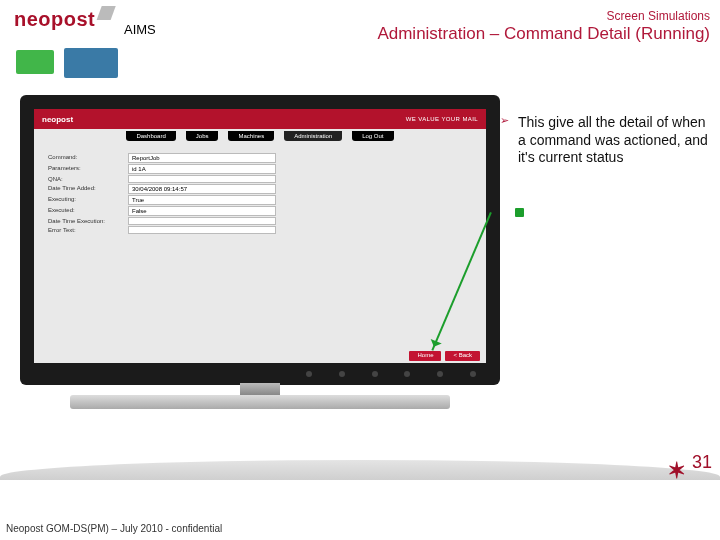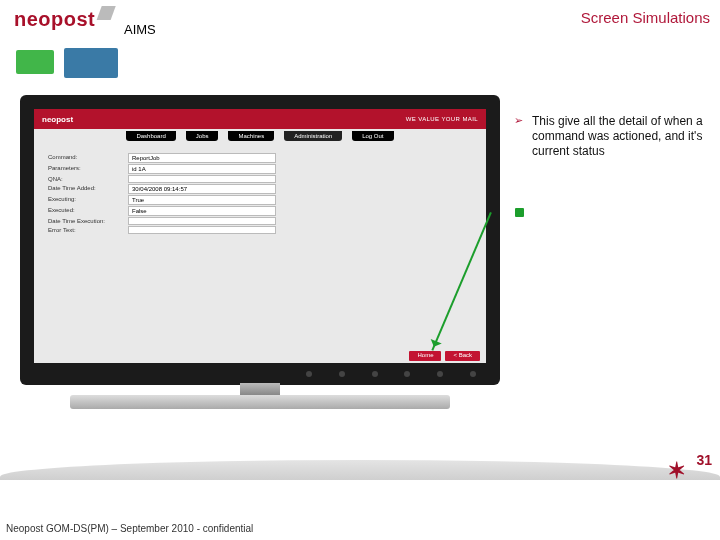--- a/index.html
+++ b/index.html
@@ -3,21 +3,21 @@
 <meta charset="utf-8">
 <style>
   * { box-sizing: border-box; margin: 0; padding: 0; }
   body { width: 720px; height: 540px; font-family: Verdana, Arial, sans-serif; background: #fff; position: relative; overflow: hidden; }
 
   
   .slide-header { position: absolute; top: 6px; left: 10px; right: 10px; height: 44px; }
   .logo-neopost { position: absolute; left: 4px; top: 2px; color: #a8102a; font-size: 20px; font-weight: bold; letter-spacing: 0.5px; }
   .logo-neopost .tail { display: inline-block; width: 14px; height: 14px; background: #bbb; transform: skewX(-20deg) translateY(-6px); margin-left: 2px; }
   .aims { position: absolute; left: 114px; top: 16px; font-size: 13px; color: #000; }
-  .title-small { position: absolute; right: 0; top: 3px; font-size: 15px; color: #b0183a; }
+  .title-small { position: absolute; right: 0; top: 3px; font-size: 12px; color: #b0183a; }
   .title-main { position: absolute; right: 0; top: 18px; font-size: 17px; color: #b0183a; }
 
   
   .mini-blocks { position: absolute; left: 16px; top: 42px; width: 110px; height: 44px; }
   .mb { position: absolute; border-radius: 2px; }
   .mb1 { left: 0; top: 8px; width: 38px; height: 24px; background: #41b649; }
   .mb2 { left: 48px; top: 6px; width: 54px; height: 30px; background: #3a7aa6; }
 
   
   .monitor { position: absolute; left: 20px; top: 95px; width: 480px; height: 320px; }
@@ -39,42 +39,43 @@
 
   .detail-grid { position: absolute; left: 12px; top: 44px; width: 230px; font-size: 6px; }
   .row { display: flex; margin-bottom: 1px; }
   .row .lbl { width: 82px; color: #333; padding: 1px 2px; }
   .row .val { flex: 1; background: #fff; border: 1px solid #bbb; padding: 1px 3px; }
 
   .bottom-bar { position: absolute; left: 0; right: 0; bottom: 0; height: 14px; display: flex; justify-content: flex-end; gap: 4px; padding: 2px 6px; }
   .btn-red { background: #c31432; color: #fff; font-size: 6px; padding: 1px 8px; border-radius: 1px; }
 
   
-  .bullets { position: absolute; left: 514px; top: 114px; right: 12px; font-size: 12px; color: #111; }
+  .bullets { position: absolute; left: 500px; top: 114px; right: 12px; font-size: 14px; color: #111; }
   .bullets li { list-style: none; position: relative; padding-left: 18px; margin-bottom: 20px; line-height: 1.25; }
   .bullets li::before { content: "➢"; position: absolute; left: 0; top: 0; color: #b0183a; font-size: 11px; }
 
   
   .green-arrow { position: absolute; left: 490px; top: 212px; width: 2px; height: 150px; background: #1c9e2c; transform-origin: top left; transform: rotate(23deg); }
   .green-arrow::after { content: ""; position: absolute; left: -5px; bottom: -2px; border: 6px solid transparent; border-top-color: #1c9e2c; }
   .green-dot { position: absolute; left: 515px; top: 208px; width: 9px; height: 9px; background: #1c9e2c; border-radius: 1px; }
 
   
   .swoosh { position: absolute; left: 0; right: 0; top: 460px; height: 20px; background: linear-gradient(#e4e4e4,#cfcfcf); border-radius: 60% 60% 0 0 / 100% 100% 0 0; }
-  .pageno { position: absolute; right: 8px; top: 452px; font-size: 14px; color: #a0102a; font-weight: bold; text-align: right; }
+  .pageno { position: absolute; right: 8px; top: 452px; font-size: 18px; color: #a0102a; font-weight: normal; text-align: right; }
   .corner-logo { position: absolute; right: 34px; top: 458px; color: #a0102a; font-size: 22px; font-weight: bold; }
   .footer-text { position: absolute; left: 6px; bottom: 6px; font-size: 10px; color: #333; }
 </style>
 </head>
 <body>
 
 <div class="slide-header">
   <div class="logo-neopost"><span>neopost</span><span class="tail"></span></div>
   <div class="aims">AIMS</div>
   <div class="title-small">Screen Simulations</div>
+  <div class="title-main">Administration – Command Detail (Running)</div>
 </div>
 
 <div class="mini-blocks">
   <div class="mb mb1"></div>
   <div class="mb mb2"></div>
 </div>
 
 <div class="monitor">
   <div class="bezel">
     <div class="screen">
@@ -149,13 +150,13 @@
 <ul class="bullets">
   <li>This give all the detail of when a command was actioned, and it's current status</li>
 </ul>
 
 <div class="green-dot"></div>
 <div class="green-arrow"></div>
 
 <div class="swoosh"></div>
 <div class="corner-logo">✶</div>
 <div class="pageno">31</div>
-<div class="footer-text">Neopost GOM-DS(PM) – September 2010 - confidential</div>
+<div class="footer-text">Neopost GOM-DS(PM) – July 2010 - confidential</div>
 
 </body></html>

